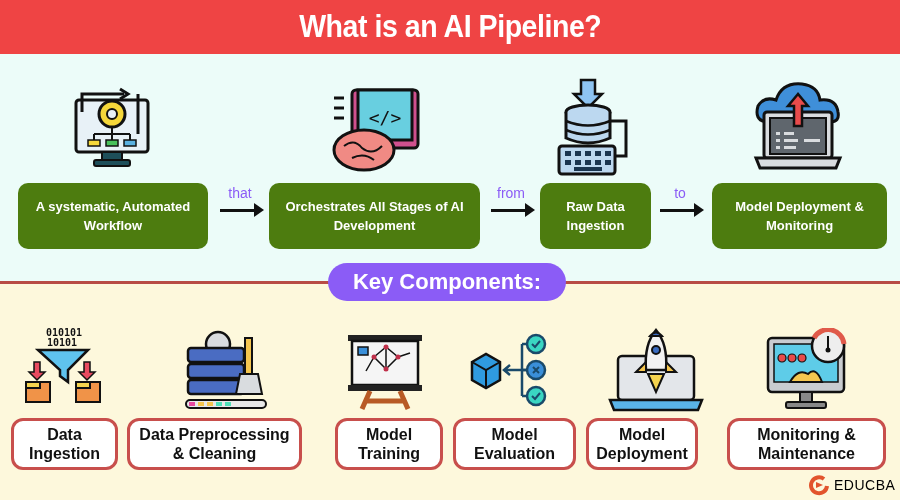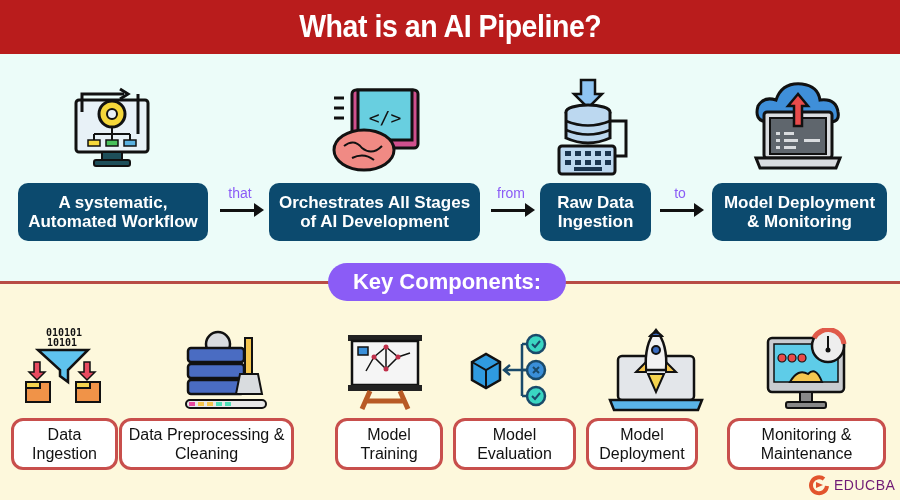--- a/index.html
+++ b/index.html
@@ -1,32 +1,32 @@
 <!DOCTYPE html>
 <html><head>
 <meta charset="utf-8">
 <style>
   * { box-sizing: border-box; margin: 0; padding: 0; }
   html, body { width: 900px; height: 500px; overflow: hidden; }
   body { font-family: "Liberation Sans", sans-serif; position: relative; background: #fdf9dd; }
-  .header { position: absolute; left: 0; top: 0; width: 900px; height: 54px; background: #b91c1c; display: flex; align-items: center; justify-content: center; }
+  .header { position: absolute; left: 0; top: 0; width: 900px; height: 54px; background: #ef4444; display: flex; align-items: center; justify-content: center; }
   .header h1 { color: #fff; font-size: 31px; font-weight: bold; letter-spacing: -0.5px; transform: scaleX(0.92); }
   .top { position: absolute; left: 0; top: 54px; width: 900px; height: 227px; background: #ecfcf9; }
   .divider { position: absolute; left: 0; top: 281px; width: 900px; height: 3px; background: #b84c45; }
   .bottom { position: absolute; left: 0; top: 284px; width: 900px; height: 216px; background: #fdf8dc; }
   .kc-pill { position: absolute; left: 328px; top: 263px; width: 238px; height: 38px; background: #8b5cf6; border-radius: 19px; color: #fff; font-weight: bold; font-size: 22px; display: flex; align-items: center; justify-content: center; }
-  .flow-box { position: absolute; top: 183px; height: 58px; background: #0c4a6e; border-radius: 10px; color: #fff; font-weight: bold; font-size: 17px; line-height: 19px; text-align: center; display: flex; align-items: center; justify-content: center; padding: 0 6px; }
+  .flow-box { position: absolute; top: 183px; height: 66px; background: #4d7c0f; border-radius: 10px; color: #fff; font-weight: bold; font-size: 13px; line-height: 19px; text-align: center; display: flex; align-items: center; justify-content: center; padding: 0 6px; }
   .arrow-wrap { position: absolute; top: 185px; width: 48px; height: 40px; }
   .arrow-label { position: absolute; top: 0; left: 0; width: 100%; text-align: center; font-size: 14px; color: #8b5cf6; }
   .arrow { position: absolute; top: 24px; left: 4px; width: 36px; height: 3px; background: #111; }
   .arrow::after { content: ""; position: absolute; right: -8px; top: -6px; border-left: 10px solid #111; border-top: 7.5px solid transparent; border-bottom: 7.5px solid transparent; }
-  .comp-box { position: absolute; top: 418px; height: 52px; background: #fff; border: 3px solid #c84f4c; border-radius: 12px; color: #111; font-weight: normal; font-size: 16px; line-height: 19px; text-align: center; display: flex; align-items: center; justify-content: center; padding: 0 4px; }
+  .comp-box { position: absolute; top: 418px; height: 52px; background: #fff; border: 3px solid #c84f4c; border-radius: 12px; color: #111; font-weight: bold; font-size: 16px; line-height: 19px; text-align: center; display: flex; align-items: center; justify-content: center; padding: 0 4px; }
   .icon { position: absolute; }
   .logo { position: absolute; left: 808px; top: 474px; display: flex; align-items: center; gap: 4px; }
-  .logo-text { font-size: 14px; color: #701a75; letter-spacing: 0.5px; }
+  .logo-text { font-size: 14px; color: #000000; letter-spacing: 0.5px; }
 </style>
 </head>
 <body>
 
 <div class="header">
   <h1>What is an AI Pipeline?</h1>
 </div>
 
 <div class="top"></div>
 <div class="divider"></div>
@@ -192,21 +192,21 @@
   <path d="M26 54 Q34 40 44 46 Q52 38 58 54 Z" fill="#f5c64f" stroke="#111" stroke-width="2"></path>
   <circle cx="64" cy="18" r="16" fill="#eeeeee" stroke="#111" stroke-width="2.5"></circle>
   <path d="M50 10 A16 16 0 0 1 80 16" stroke="#e05a4a" stroke-width="5" fill="none"></path>
   <path d="M64 8 V22" stroke="#111" stroke-width="2"></path>
     <circle cx="64" cy="22" r="2.5" fill="#111"></circle>
   <path d="M36 64 H48 V74 H36 Z" fill="#888" stroke="#111" stroke-width="2"></path>
   <rect x="22" y="74" width="40" height="6" rx="2" fill="#888" stroke="#111" stroke-width="2"></rect>
 </svg>
 
 <div class="comp-box" style="left:11px;width:107px;">Data Ingestion</div>
-<div class="comp-box" style="left:119px;width:175px;">Data Preprocessing &amp; Cleaning</div>
+<div class="comp-box" style="left:127px;width:175px;">Data Preprocessing &amp; Cleaning</div>
 <div class="comp-box" style="left:335px;width:108px;">Model Training</div>
 <div class="comp-box" style="left:453px;width:123px;">Model Evaluation</div>
 <div class="comp-box" style="left:586px;width:112px;">Model Deployment</div>
 <div class="comp-box" style="left:727px;width:159px;">Monitoring &amp; Maintenance</div>
 
 <div class="logo">
   <svg width="22" height="22" viewBox="0 0 22 22">
     <path d="M19 12 A8 8 0 1 1 16 5" stroke="#e2542c" stroke-width="4" fill="none"></path>
     <path d="M8 8 L15 11 L8 14 Z" fill="#e2542c"></path>
   </svg>

